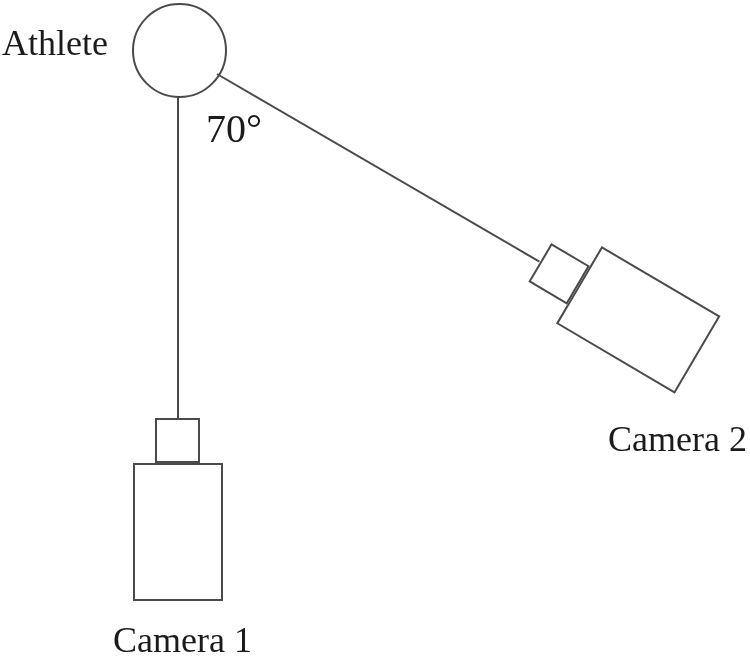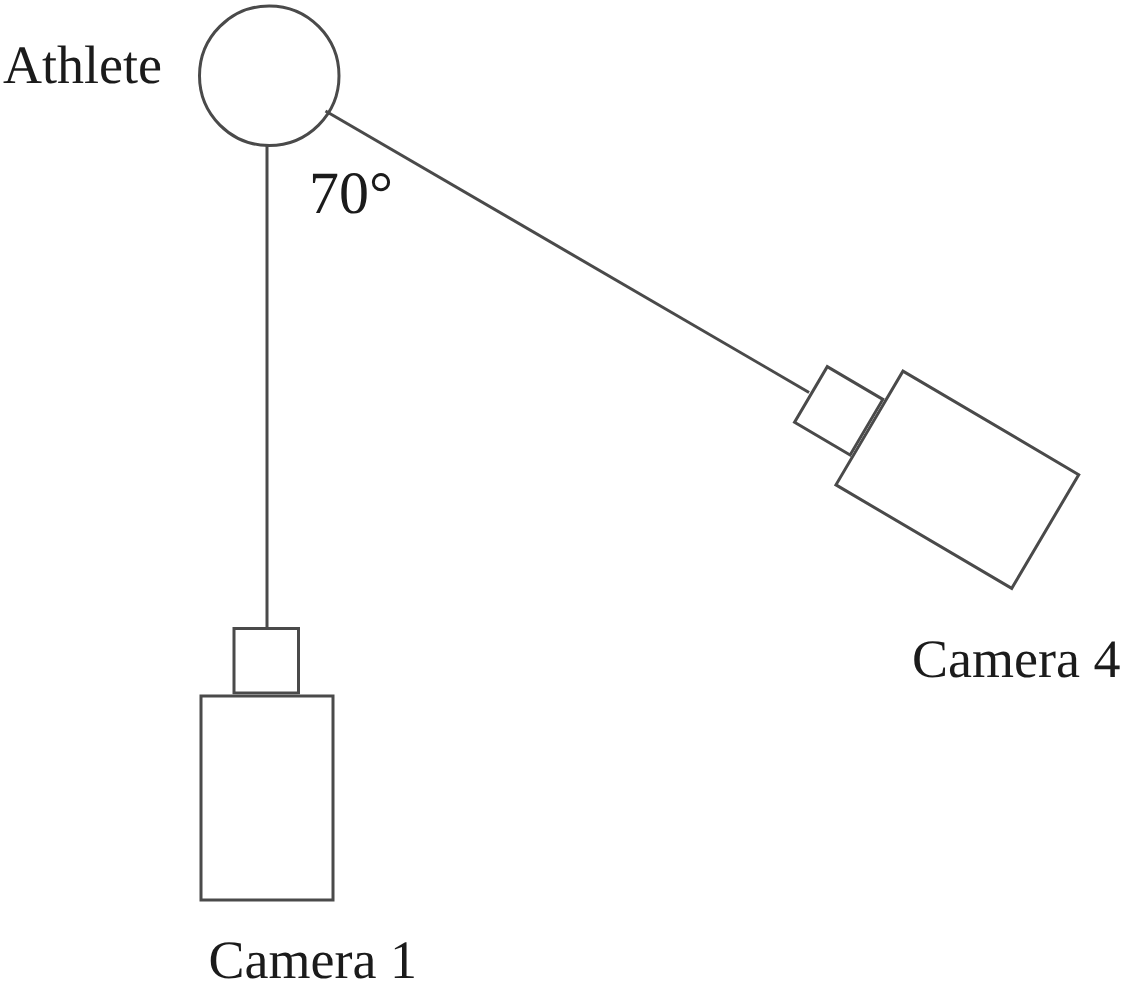--- a/index.html
+++ b/index.html
@@ -38,21 +38,21 @@
     left: 2px;
     top: 25px;
   }
   .label-angle {
     left: 206px;
     top: 109px;
     font-size: 40px;
     text-align: right;
   }
   .label-cam1 {
-    left: 139px;
+    left: 113px;
     top: 622px;
   }
   .label-cam2 {
     left: 608px;
     top: 421px;
   }
   .line {
     position: absolute;
     background: #4a4a4a;
   }
@@ -124,15 +124,15 @@
     <div class="lens"></div>
   </div>
 
   <div class="camera cam2">
     <div class="body"></div>
     <div class="lens"></div>
   </div>
 
   <div class="label label-cam1">Camera 1</div>
 
-  <div class="label label-cam2">Camera 4</div>
+  <div class="label label-cam2">Camera 2</div>
 
 </div>
 
 </body></html>

